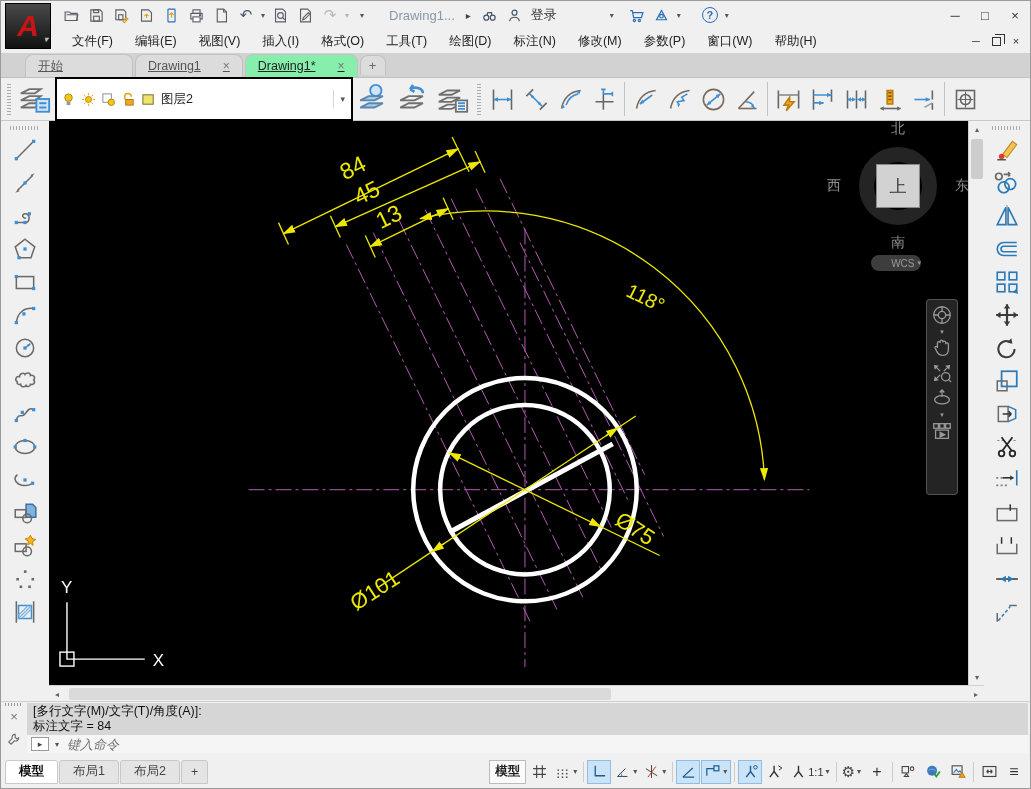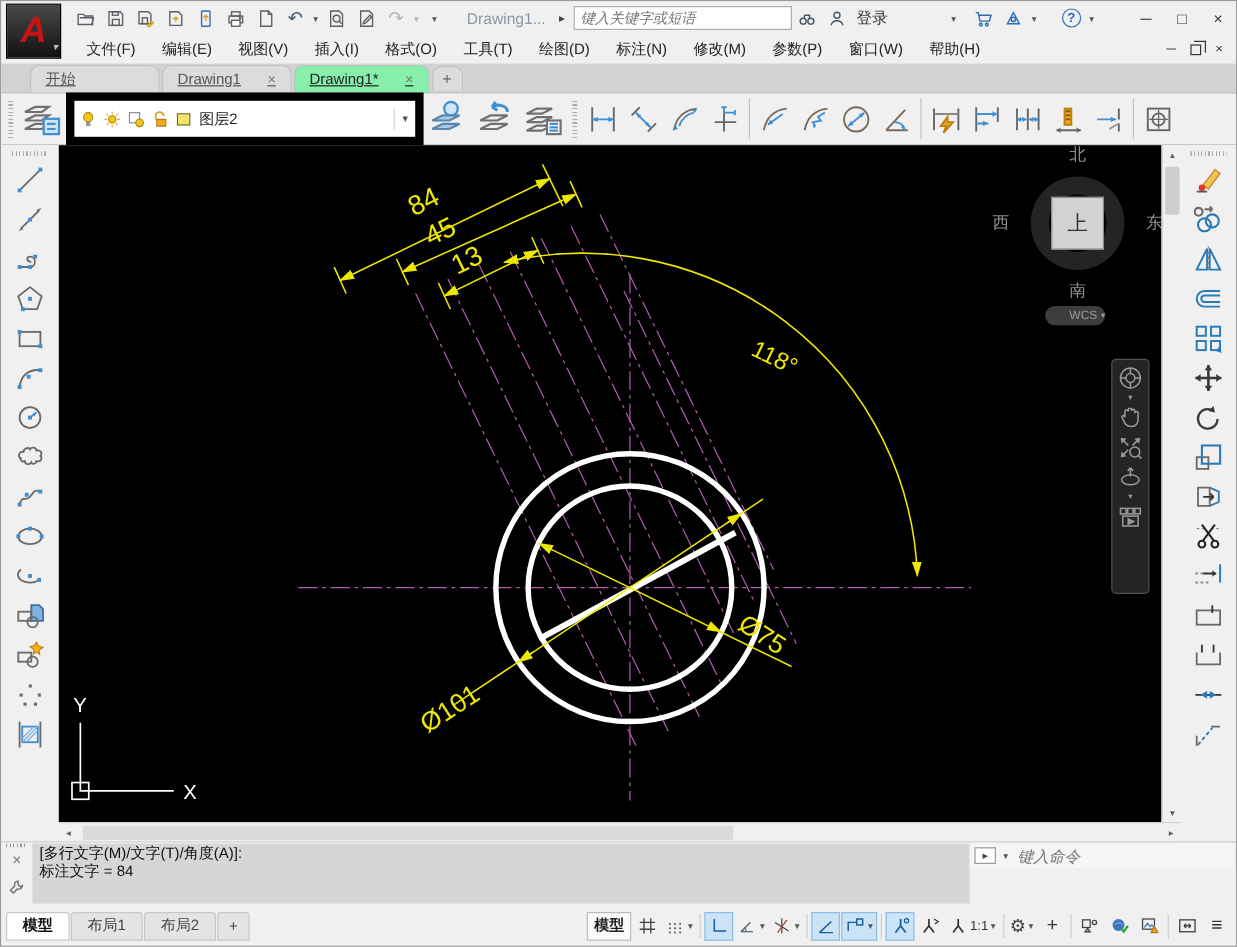--- a/index.html
+++ b/index.html
@@ -33,21 +33,21 @@
   .dtab.active{background:#86efac;color:#222;}
   .dtab .tclose{margin-left:22px;color:#777;font-size:12px;}
   .addtab{width:26px;height:20px;border-radius:8px 8px 0 0;background:#dcdcdc;border:1px solid #c2c2c2;border-bottom:none;display:flex;align-items:center;justify-content:center;color:#666;font-size:13px;margin-bottom:2px;}
   
   .toolrow{height:43px;background:#f0f0f0;display:flex;align-items:center;border-bottom:1px solid #c8c8c8;padding-left:2px;}
   .grip{width:6px;height:34px;margin:0 3px;background:repeating-linear-gradient(#aaa 0 1px,transparent 1px 3px);background-size:4px 100%;background-repeat:no-repeat;background-position:1px 2px;}
   .tbtn{width:34px;height:36px;display:flex;align-items:center;justify-content:center;}
   .tbtn svg{width:27px;height:27px;}
   .bigbtn{width:40px;height:40px;}
   .bigbtn svg{width:34px;height:34px;}
-  .layercombo{width:298px;height:44px;background:#fff;border:7px solid #000000;display:flex;align-items:center;gap:5px;padding:0 4px;}
+  .layercombo{width:298px;height:44px;background:#fff;border:2px solid #000000;display:flex;align-items:center;gap:5px;padding:0 4px;}
   .layercombo svg{width:15px;height:15px;}
   .layername{font-size:12.5px;color:#222;flex:1;}
   .combochev{color:#555;font-size:9px;border-left:1px solid #d5d5d5;padding:4px 2px 4px 6px;}
   .tsep{width:1px;height:34px;background:#c2c2c2;margin:0 3px;}
   
   .main{flex:1;display:flex;min-height:0;}
   .toolstrip{width:48px;background:#f0f0f0;display:flex;flex-direction:column;align-items:center;padding-top:1px;}
   .toolstrip.right{width:46px;}
   .vgrip{width:30px;height:7px;background:repeating-linear-gradient(90deg,#aaa 0 1px,transparent 1px 3px);background-size:100% 4px;background-repeat:no-repeat;background-position:0 2px;margin:2px 0;}
   .sbtn{width:34px;height:33px;display:flex;align-items:center;justify-content:center;}
@@ -77,21 +77,21 @@
   .vscroll .thumb{position:absolute;left:2px;top:18px;width:12px;height:40px;background:#cdcdcd;border-radius:2px;}
   .hscroll{height:16px;background:#f0f0f0;border-top:1px solid #d0d0d0;position:relative;}
   .hscroll .arrow{position:absolute;top:0;width:16px;height:16px;display:flex;align-items:center;justify-content:center;font-size:8px;color:#606060;}
   .hscroll .thumb{position:absolute;top:2px;left:20px;width:58%;height:12px;background:#dadada;border-radius:2px;}
   
   .cmdarea{height:54px;background:#f0f0f0;border-top:1px solid #cfcfcf;display:flex;}
   .cmd-left{width:26px;display:flex;flex-direction:column;align-items:center;padding-top:1px;}
   .cmd-grip{width:18px;height:6px;background:repeating-linear-gradient(90deg,#999 0 1px,transparent 1px 3px);background-size:100% 3px;background-repeat:no-repeat;}
   .cmd-close{color:#777;font-size:13px;line-height:15px;}
   .cmd-wrench{margin-top:8px;color:#707070;}
-  .cmd-right{flex:1;display:flex;flex-direction:row;padding:1px 2px 2px 0;}
+  .cmd-right{flex:1;display:flex;flex-direction:column;padding:1px 2px 2px 0;}
   .cmd-history{flex:1;background:#d6d6d6;padding:1px 6px;font-family:"DejaVu Sans Mono",monospace;font-size:12.5px;color:#111;line-height:15px;white-space:pre;}
   .cmd-input-row{height:20px;display:flex;align-items:center;gap:4px;padding-left:4px;background:#f5f5f5;}
   .prompt-box{width:18px;height:14px;border:1px solid #9a9a9a;background:#fff;font-size:9px;color:#444;display:flex;align-items:center;justify-content:center;}
   .cmd-input{flex:1;border:none;background:transparent;font-style:italic;font-size:13px;color:#8a8a8a;outline:none;}
   
   .statusbar{height:33px;background:#f0f0f0;display:flex;align-items:center;padding:0 4px;}
   .ltab{height:24px;display:flex;align-items:center;padding:0 13px;font-size:12.5px;color:#444;background:#e4e4e4;border:1px solid #c8c8c8;border-radius:3px 3px 0 0;margin-right:1px;}
   .ltab.active{background:#fff;font-weight:bold;color:#111;}
   .ltab.add{padding:0 9px;}
   .sb-icons{margin-left:auto;display:flex;align-items:center;gap:1px;}
@@ -175,21 +175,20 @@
           <path d="M9 15l7-7 2 2-7 7-3 1z"></path>
         </svg>
       </div>
     <div class="qat-btn">
         <span style="font-size:15px;color:#b5b5b5">↷</span>
       </div>
     <div class="chev dim-grey">▾</div>
     <div class="chev" style="margin-left:6px">▾</div>
     <div class="doc-title">Drawing1...</div>
     <div class="tb-arrow">▸</div>
-    <input class="search" placeholder="键入关键字或短语" style="">
     <div class="qat-btn">
         <svg viewBox="0 0 24 24" fill="none" stroke="#44566b" stroke-width="1.7">
           <circle cx="7.5" cy="15" r="3.5"></circle>
           <circle cx="16.5" cy="15" r="3.5"></circle>
           <path d="M9 8h6v4M9 12V8"></path>
         </svg>
       </div>
     <div class="qat-btn">
         <svg viewBox="0 0 24 24" fill="none" stroke="#44566b" stroke-width="1.7">
           <circle cx="12" cy="8" r="3.5"></circle>

